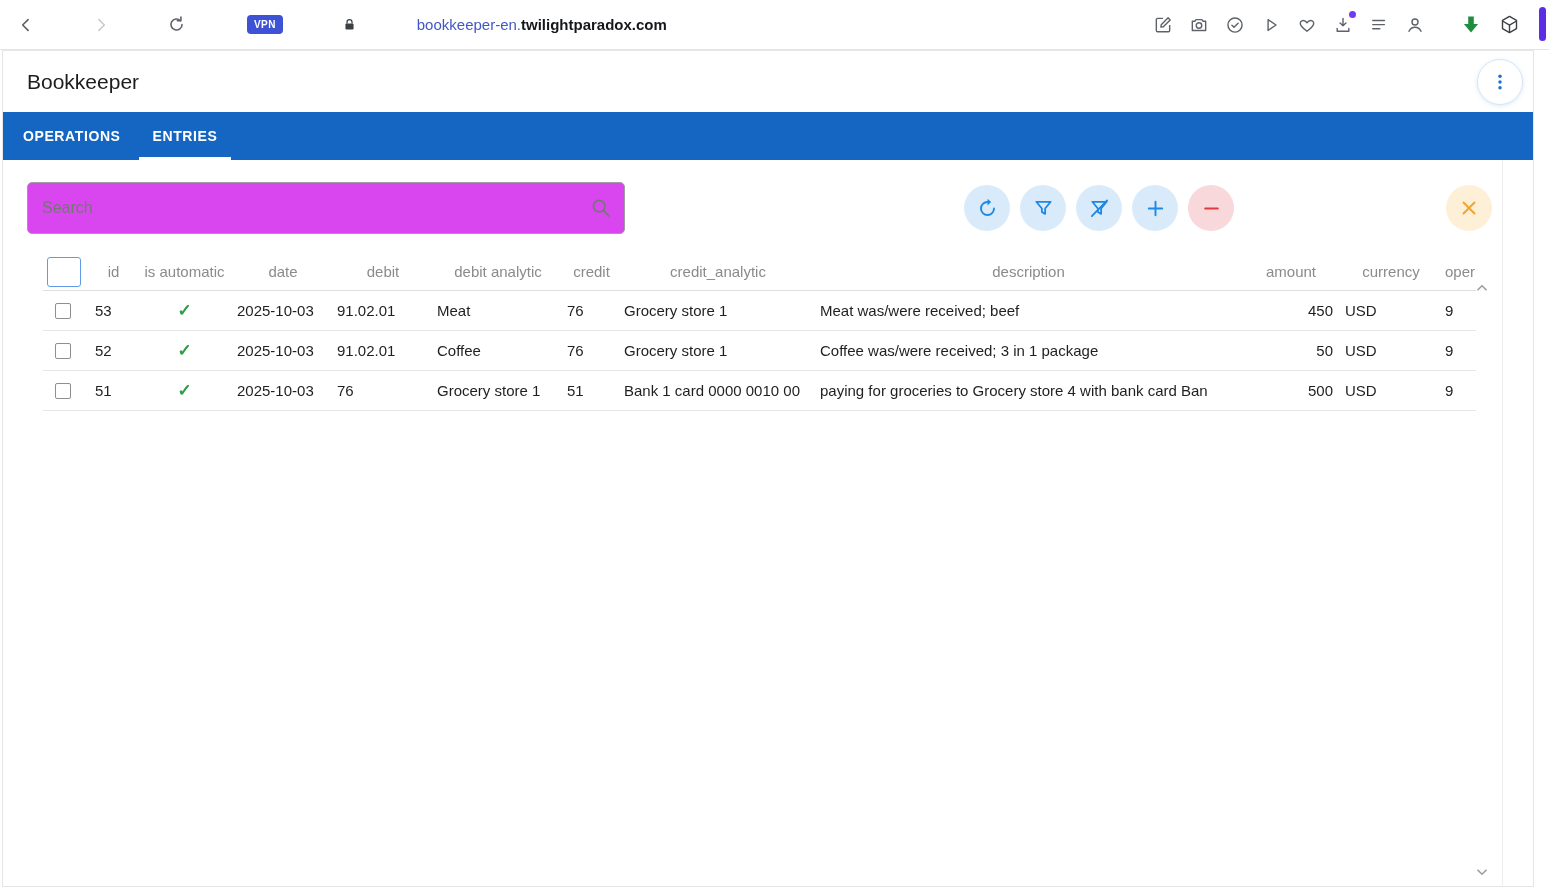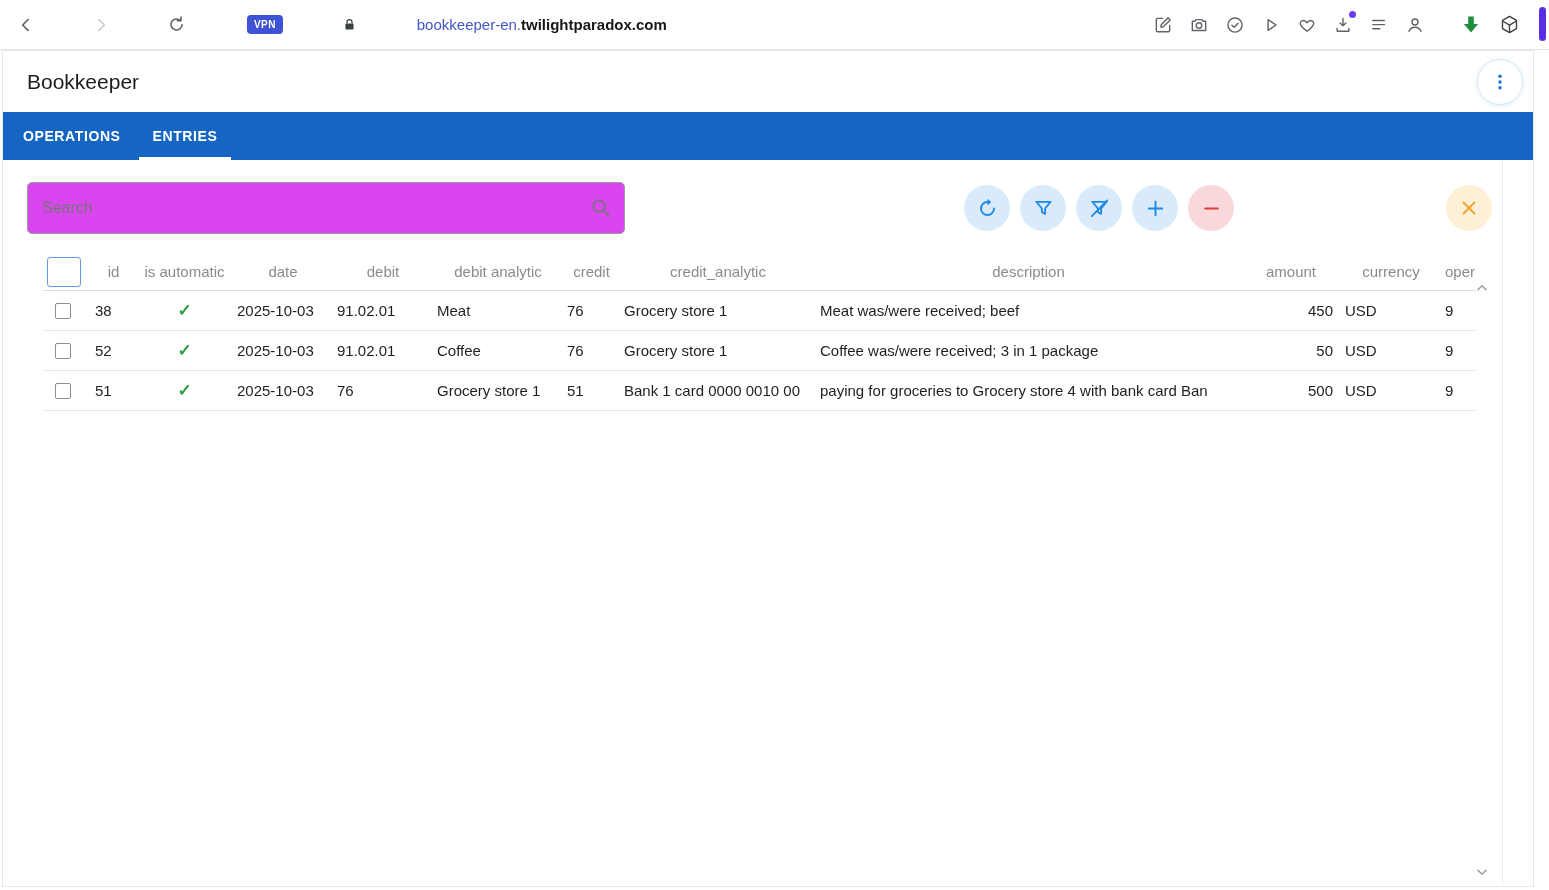--- a/index.html
+++ b/index.html
@@ -286,21 +286,21 @@
           <th>credit_analytic</th>
           <th>description</th>
           <th>amount</th>
           <th>currency</th>
           <th>oper</th>
         </tr>
       </thead>
       <tbody>
         <tr>
           <td><span class="cb"></span></td>
-          <td>38</td>
+          <td>53</td>
           <td class="ctr"><span class="check">✓</span></td>
           <td>2025-10-03</td>
           <td>91.02.01</td>
           <td>Meat</td>
           <td>76</td>
           <td>Grocery store 1</td>
           <td>Meat was/were received;  beef</td>
           <td class="num">450</td>
           <td>USD</td>
           <td>9</td>

